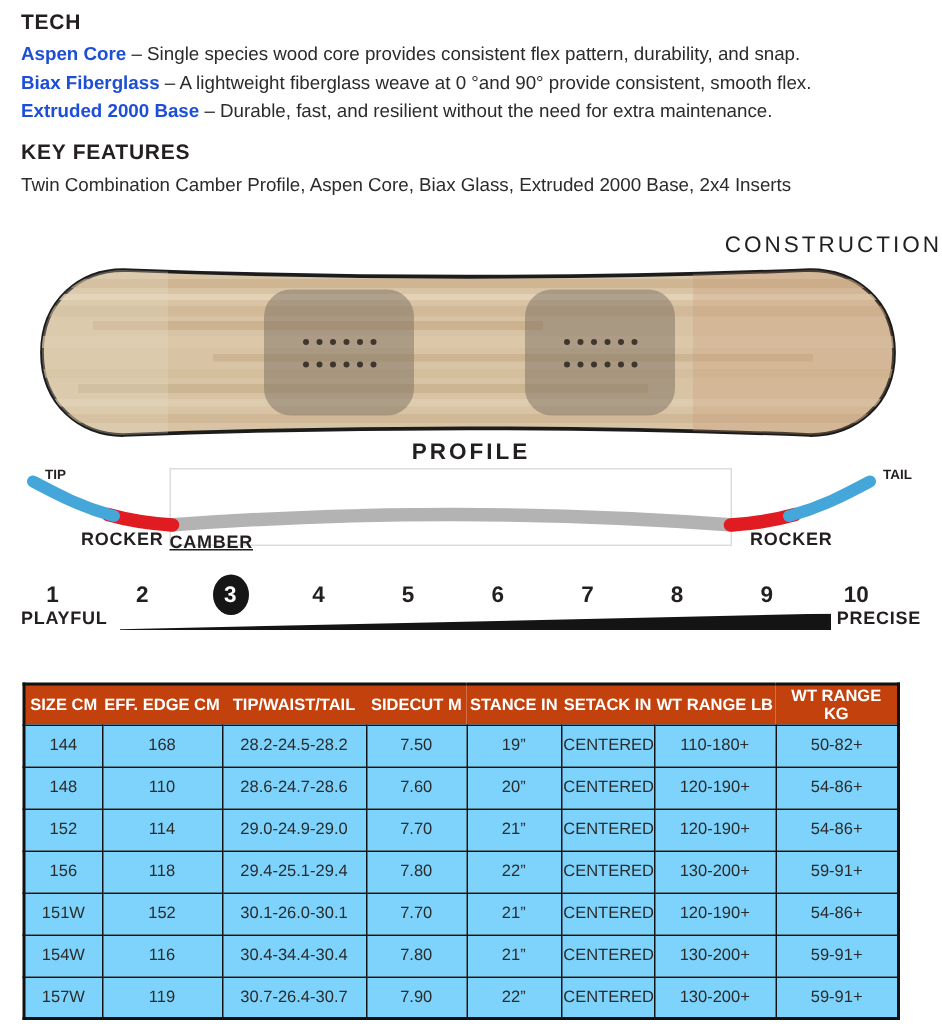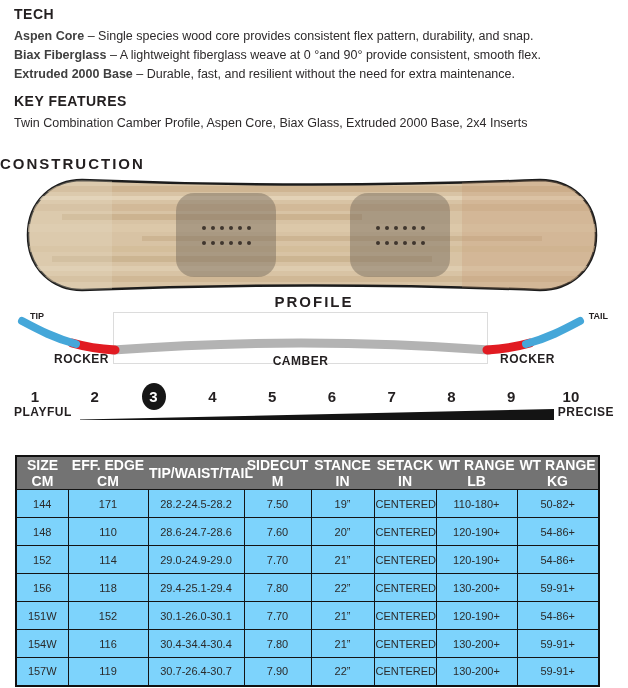--- a/index.html
+++ b/index.html
@@ -4,58 +4,58 @@
 <style>
   * { margin:0; padding:0; box-sizing:border-box; }
   html,body { background:#ffffff; }
   body { font-family:"Liberation Sans", sans-serif; color:#231f20; }
   .page { position:relative; width:628px; height:688px; background:#fff; overflow:hidden;padding-left:12px; }
 
   
   .tech { position:absolute; left:14px; top:6px; width:600px; }
   .sec-h { font-size:14px; font-weight:bold; letter-spacing:.5px; margin-bottom:5px; }
   .tech-line { font-size:12.5px; line-height:19px; color:#2d2a2b; }
-  .tech-line b { color:#404040; }
+  .tech-line b { color:#1d4ed8; }
   .keyfeat { position:absolute; left:14px; top:93px; width:600px; }
 
   
-  .construction-h { position:absolute; left:0; top:155px; width:628px; text-align:left;
-    font-size:15px; font-weight:bold; letter-spacing:2px; }
+  .construction-h { position:absolute; left:0; top:155px; width:628px; text-align:right;
+    font-size:15px; font-weight:normal; letter-spacing:2px; }
   .board-wrap { position:absolute; left:22px; top:176px; width:582px; height:118px; }
 
   
   .profile-h { position:absolute; left:0; top:293px; width:628px; text-align:center;
     font-size:15px; font-weight:bold; letter-spacing:2px; }
   .profile { position:absolute; left:14px; top:310px; width:600px; height:60px; }
   .camber-box { position:absolute; left:99px; top:2px; width:375px; height:52px;
     border:1px solid #dcdcdc; }
   .profile svg { position:absolute; left:0; top:0; }
   .lbl-tip { position:absolute; left:16px; top:1px; font-size:9px; font-weight:bold; }
   .lbl-tail { position:absolute; right:6px; top:1px; font-size:9px; font-weight:bold; }
   .lbl-rocker-l { position:absolute; left:40px; top:42px; font-size:12px; font-weight:bold; letter-spacing:.5px; }
   .lbl-rocker-r { position:absolute; left:486px; top:42px; font-size:12px; font-weight:bold; letter-spacing:.5px; }
-  .lbl-camber { position:absolute; left:99px; top:44px; width:375px; text-align:center;
-    font-size:12px; font-weight:bold; letter-spacing:.5px; }
+  .lbl-camber { position:absolute; left:99px; top:44px; width:375px; text-align:left;
+    font-size:12px; font-weight:bold; letter-spacing:.5px;text-decoration:underline; }
 
   
   .scale-nums { position:absolute; left:22px; top:383px; width:562px;
     display:flex; justify-content:space-between; }
   .num { display:inline-flex; width:26px; height:26px; align-items:center; justify-content:center;
     font-size:15px; font-weight:bold; }
   .num.sel { background:#161616; color:#fff; border-radius:50%; width:24px; height:27px; }
   .scale-labels { position:absolute; left:14px; top:404px; width:600px; height:16px; }
   .lbl-playful { position:absolute; left:0; top:1px; font-size:12px; font-weight:bold; letter-spacing:.5px; }
   .lbl-precise { position:absolute; right:0; top:1px; font-size:12px; font-weight:bold; letter-spacing:.5px; }
   .wedge { position:absolute; left:66px; top:5px; width:474px; height:11px; background:#141414;
     clip-path:polygon(0 96%, 100% 0, 100% 100%, 0 100%); }
 
   
   .spec { position:absolute; left:15px; top:455px; }
   table { border-collapse:collapse; table-layout:fixed; width:583px; border:2px solid #111; }
-  th { background:#737373; color:#fff; font-size:14px; font-weight:bold; height:27px;
+  th { background:#c2410c; color:#fff; font-size:11px; font-weight:bold; height:27px;
     text-align:center; padding:0 1px; border:0; }
   td { border:1px solid #141414; background:#7dd3fc; height:28px; text-align:center;
     font-size:11px; color:#2b2b2b; padding:0 1px; }
   col.c1{width:52px} col.c2{width:80px} col.c3{width:96px} col.c4{width:67px}
   col.c5{width:63px} col.c6{width:62px} col.c7{width:81px} col.c8{width:82px}
 </style>
 </head>
 <body>
 
 <div class="page">
@@ -195,21 +195,21 @@
           <th>SIDECUT M</th>
           <th>STANCE IN</th>
           <th>SETACK IN</th>
           <th>WT RANGE LB</th>
           <th>WT RANGE KG</th>
         </tr>
       </thead>
       <tbody>
         <tr>
           <td>144</td>
-          <td>171</td>
+          <td>168</td>
           <td>28.2-24.5-28.2</td>
           <td>7.50</td>
           <td>19”</td>
           <td>CENTERED</td>
           <td>110-180+</td>
           <td>50-82+</td>
         </tr>
         <tr>
           <td>148</td>
           <td>110</td>

